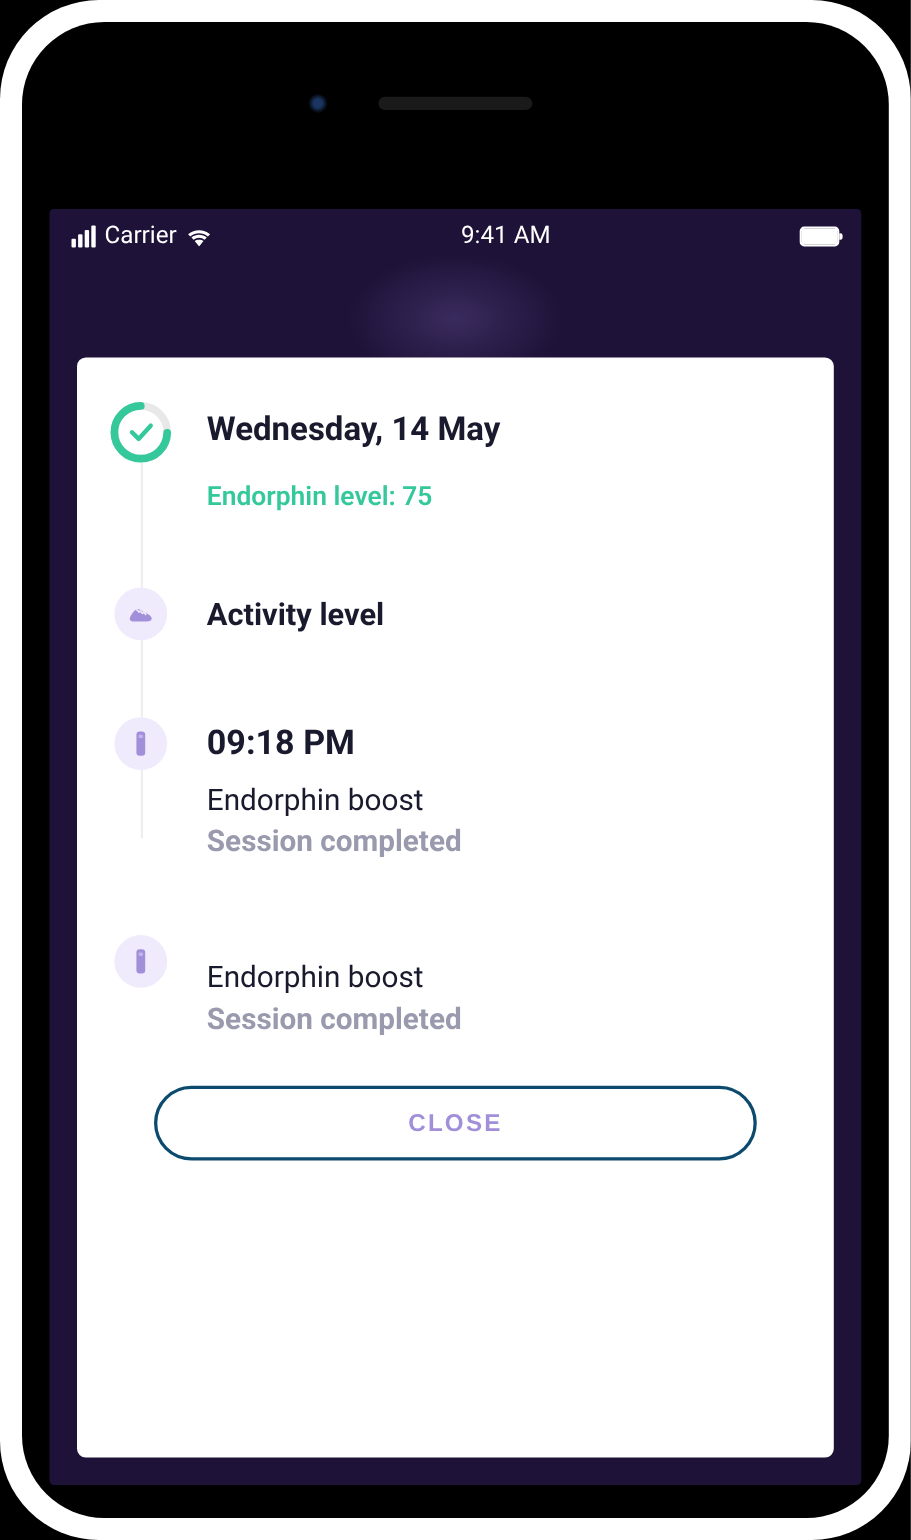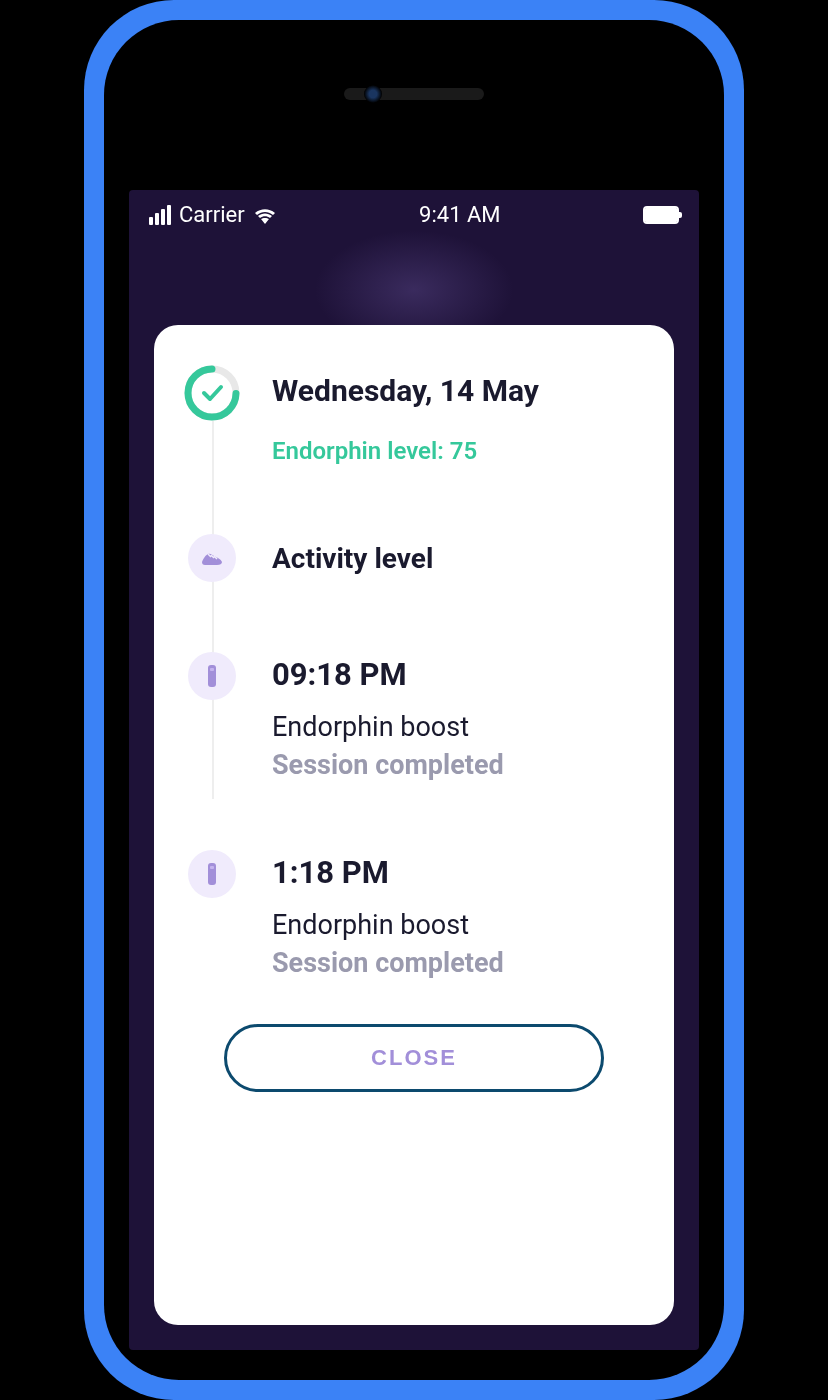--- a/index.html
+++ b/index.html
@@ -12,23 +12,23 @@
       width: 828px;
       height: 1400px;
       background: #000;
       font-family: -apple-system, BlinkMacSystemFont, 'Segoe UI', Roboto, sans-serif;
       display: flex;
       align-items: center;
       justify-content: center;
     }
 
     .phone-frame {
-      width: 660px;
+      width: 828px;
       height: 1400px;
-      background: #3b82f6;
+      background: #ffffff;
       border-radius: 90px;
       padding: 20px;
       position: relative;
     }
 
     .phone-inner {
       width: 100%;
       height: 100%;
       background: #000;
       border-radius: 75px;
@@ -145,21 +145,21 @@
       background: radial-gradient(ellipse, rgba(100,80,150,0.4) 0%, transparent 70%);
     }
 
     .modal {
       position: absolute;
       top: 135px;
       left: 25px;
       right: 25px;
       bottom: 25px;
       background: #fff;
-      border-radius: 24px;
+      border-radius: 8px;
       padding: 40px 30px 14px 30px;
     }
 
     .timeline {
       position: relative;
     }
 
     .timeline-line {
       position: absolute;
       left: 28px;
@@ -365,21 +365,20 @@
           <div class="timeline-item session-item">
             <div class="item-icon">
               <div class="icon-badge">
                 <svg width="14" height="28" viewBox="0 0 14 28" fill="#a28fd9">
                   <rect x="3" y="3" width="8" height="22" rx="3"></rect>
                   <rect x="5" y="6" width="4" height="3" rx="1" fill="#c4b3ee"></rect>
                 </svg>
               </div>
             </div>
             <div class="item-content">
-              <div class="item-title">1:18 PM</div>
               <div class="item-subtitle">Endorphin boost</div>
               <div class="item-status">Session completed</div>
             </div>
           </div>
 
         </div>
 
         <button class="close-button">CLOSE</button>
       </div>
 

